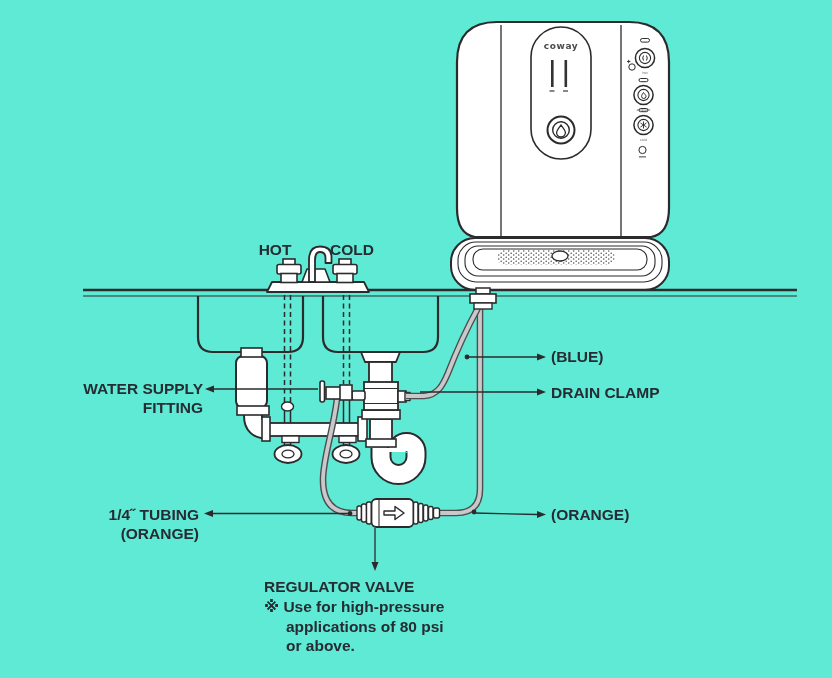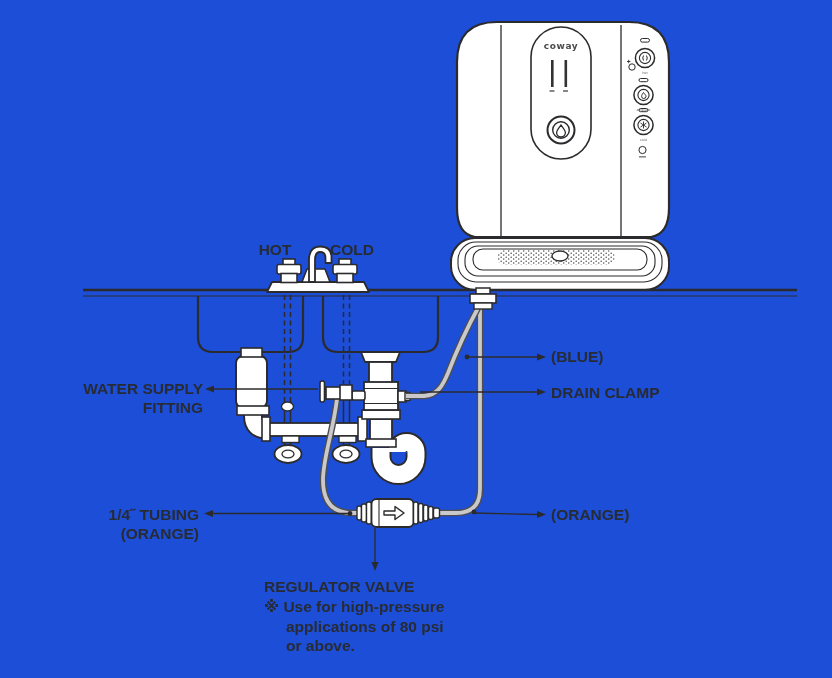--- a/index.html
+++ b/index.html
@@ -1,16 +1,16 @@
 <!DOCTYPE html>
 <html><head>
 <meta charset="utf-8">
 <style>
   html,body{margin:0;padding:0;background:#ffffff;}
-  .stage{width:832px;height:678px;position:relative;background:#1d4ed8;overflow:hidden;}
+  .stage{width:832px;height:678px;position:relative;background:#5eead4;overflow:hidden;}
   svg{display:block;}
   .lbl{font-family:"Liberation Sans","DejaVu Sans",sans-serif;font-weight:bold;font-size:15.5px;fill:#272b33;}
   .logo{font-family:"DejaVu Sans",sans-serif;font-weight:bold;font-size:9px;fill:#4a4a4a;letter-spacing:.6px;}
   .tiny{font-family:"DejaVu Sans",sans-serif;font-size:3.4px;fill:#6a6a6a;}
   .ln{stroke:#2b2b2d;fill:none;}
   .wh{fill:#ffffff;stroke:#2b2b2d;}
 </style>
 </head>
 <body>
 

